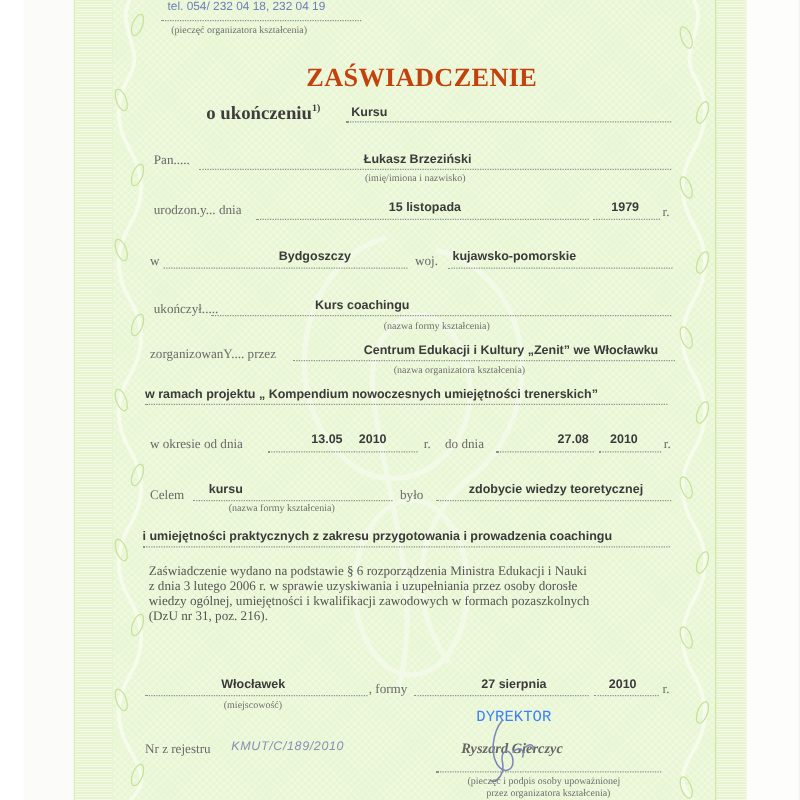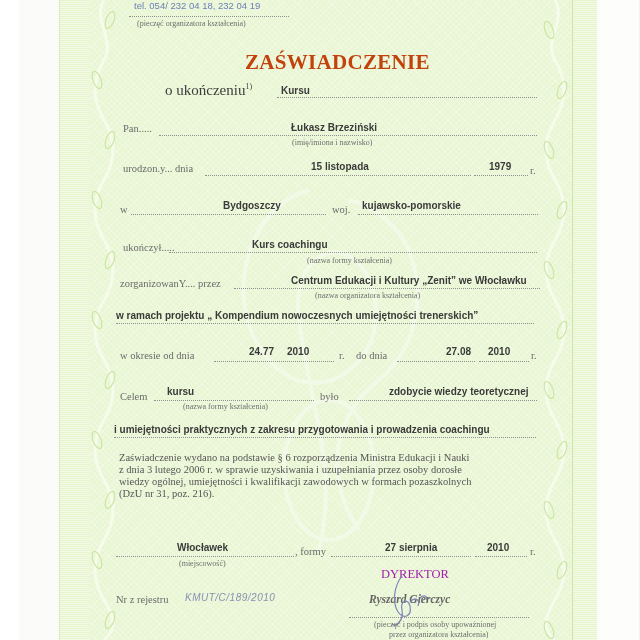--- a/index.html
+++ b/index.html
@@ -23,21 +23,21 @@
   .watermark { position:absolute; left:180px; top:170px; width:260px; height:420px; pointer-events:none; }
 
   .t { position:absolute; white-space:nowrap; color:#555; }
   .sans { font-family:"Liberation Sans", sans-serif; font-weight:bold; color:#3a3a3a; }
   .lbl { font-size:10.5px; color:#6a6a6a; }
   .small { font-size:8px; color:#6e6e6e; }
   .dots { position:absolute; height:0; border-bottom:1px dotted #8f8f8f; }
   .val { font-size:10px; }
   .stamp { color:#6b7fb8; font-family:"Liberation Sans", sans-serif; font-size:9.5px; }
   .title { font-family:"Liberation Serif", serif; font-weight:bold; font-size:21px; color:#c2410c; letter-spacing:0.3px; }
-  .subtitle { font-family:"Liberation Serif", serif; font-weight:normal; font-size:15px; color:#3d3d3d; }
+  .subtitle { font-family:"Liberation Serif", serif; font-weight:bold; font-size:15px; color:#3d3d3d; }
   .body-text { font-size:10.5px; color:#555; line-height:12px; text-align:justify; }
   .signature { position:absolute; left:355px; top:572px; width:60px; height:60px; }
 </style>
 </head>
 <body>
 
 <div class="page">
   <div class="left-margin"></div>
   <div class="stripe-left"></div>
   <div class="paper"></div>
@@ -125,37 +125,37 @@
   <div class="t lbl" style="left:101px; top:278px;">zorganizowanY.... przez</div>
   <div class="dots" style="left:215px; top:288px; width:306px;"></div>
   <div class="t sans val" style="left:272px; top:275px;">Centrum Edukacji i Kultury „Zenit” we Włocławku</div>
   <div class="t small" style="left:296px; top:291px;">(nazwa organizatora kształcenia)</div>
 
   <div class="t sans val" style="left:97px; top:310px;">w ramach projektu „ Kompendium   nowoczesnych  umiejętności trenerskich”</div>
   <div class="dots" style="left:97px; top:323px; width:418px;"></div>
 
   <div class="t lbl" style="left:101px; top:350px;">w okresie od dnia</div>
   <div class="dots" style="left:195px; top:361px; width:120px;"></div>
-  <div class="t sans val" style="left:230px; top:346px;">24.77</div>
+  <div class="t sans val" style="left:230px; top:346px;">13.05</div>
   <div class="t sans val" style="left:268px; top:346px;">2010</div>
   <div class="t lbl" style="left:320px; top:350px;">r.</div>
   <div class="t lbl" style="left:337px; top:350px;">do dnia</div>
   <div class="dots" style="left:378px; top:361px; width:78px;"></div>
   <div class="t sans val" style="left:427px; top:346px;">27.08</div>
   <div class="dots" style="left:460px; top:361px; width:50px;"></div>
   <div class="t sans val" style="left:469px; top:346px;">2010</div>
   <div class="t lbl" style="left:512px; top:350px;">r.</div>
 
   <div class="t lbl" style="left:101px; top:391px;">Celem</div>
   <div class="dots" style="left:135px; top:400px; width:160px;"></div>
   <div class="t sans val" style="left:148px; top:386px;">kursu</div>
   <div class="t small" style="left:164px; top:402px;">(nazwa formy kształcenia)</div>
   <div class="t lbl" style="left:301px; top:391px;">było</div>
   <div class="dots" style="left:330px; top:400px; width:188px;"></div>
-  <div class="t sans val" style="left:370px; top:386px;">zdobycie wiedzy teoretycznej</div>
+  <div class="t sans val" style="left:356px; top:386px;">zdobycie wiedzy teoretycznej</div>
   <div class="t sans val" style="left:95px; top:424px;">i umiejętności praktycznych z zakresu przygotowania i prowadzenia coachingu</div>
   <div class="dots" style="left:95px; top:437px; width:422px;"></div>
 
   <div class="t body-text" style="left:100px; top:452px;">Zaświadczenie wydano na podstawie § 6 rozporządzenia Ministra Edukacji i Nauki</div>
   <div class="t body-text" style="left:100px; top:464px;">z dnia 3 lutego 2006 r. w sprawie uzyskiwania i uzupełniania przez osoby dorosłe</div>
   <div class="t body-text" style="left:100px; top:476px;">wiedzy ogólnej, umiejętności i kwalifikacji zawodowych w formach pozaszkolnych</div>
   <div class="t body-text" style="left:100px; top:488px;">(DzU nr 31, poz. 216).</div>
 
   <div class="dots" style="left:97px; top:556px; width:178px;"></div>
   <div class="t sans val" style="left:158px; top:542px;">Włocławek</div>
@@ -163,21 +163,21 @@
   <div class="t lbl" style="left:276px; top:546px;">, formy</div>
   <div class="dots" style="left:312px; top:556px; width:140px;"></div>
   <div class="t sans val" style="left:366px; top:542px;">27 sierpnia</div>
   <div class="dots" style="left:456px; top:556px; width:52px;"></div>
   <div class="t sans val" style="left:468px; top:542px;">2010</div>
   <div class="t lbl" style="left:511px; top:546px;">r.</div>
 
   <div class="t lbl" style="left:97px; top:594px;">Nr z rejestru</div>
   <div class="t" style="left:166px; top:592px; font-family:'Liberation Sans', sans-serif; font-size:10px; color:#8a8fb3; letter-spacing:0.5px; font-style:italic;">KMUT/C/189/2010</div>
 
-  <div class="t" style="left:362px; top:567px; font-family:Liberation Serif, serif; font-size:12.5px; color:#a21caf;">DYREKTOR</div>
+  <div class="t" style="left:362px; top:567px; font-family:Liberation Mono, monospace; font-size:12.5px; color:#3b82f6;">DYREKTOR</div>
   <div class="t" style="left:350px; top:593px; font-family:'Liberation Serif', serif; font-style:italic; font-weight:bold; font-size:11.5px; color:#666;">Ryszard Gierczyc</div>
   <svg class="signature" viewBox="0 0 60 60">
     <path d="M28 4 C 20 14, 18 30, 24 40 C 30 48, 38 44, 36 34 C 34 26, 26 28, 28 38 C 30 48, 22 56, 18 52 M36 30 C 42 24, 46 28, 44 34 M46 26 C 50 22, 54 24, 52 28" stroke="#7d86b8" stroke-width="1.2" fill="none"></path>
   </svg>
   <div class="dots" style="left:330px; top:617px; width:180px;"></div>
   <div class="t small" style="left:355px; top:620px;">(pieczęć i podpis osoby upoważnionej</div>
   <div class="t small" style="left:370px; top:630px;">przez organizatora kształcenia)</div>
 </div>
 
 </body></html>

